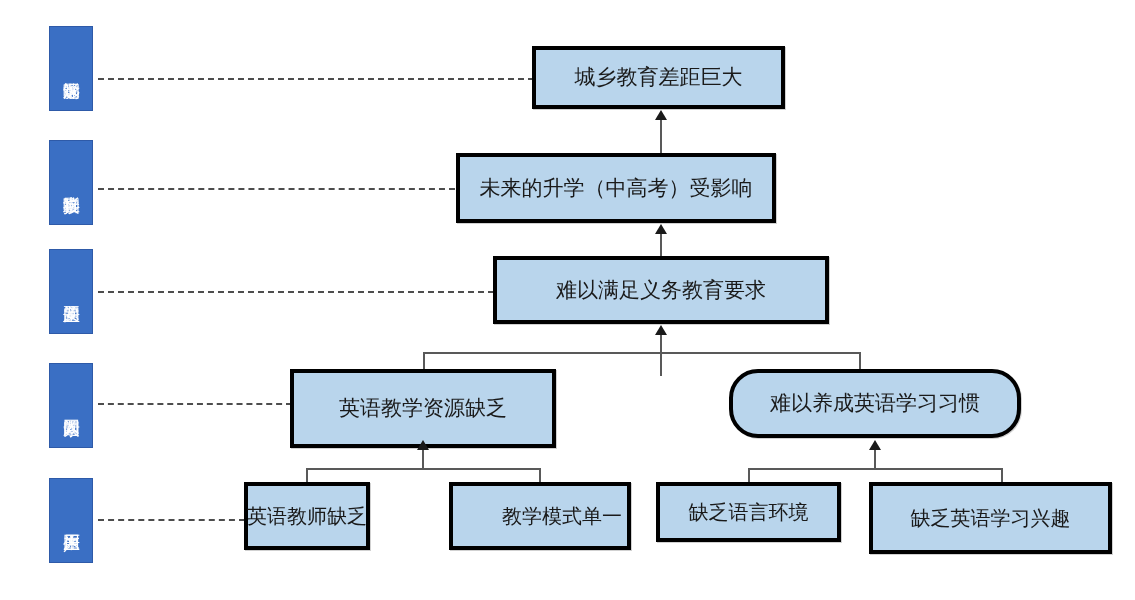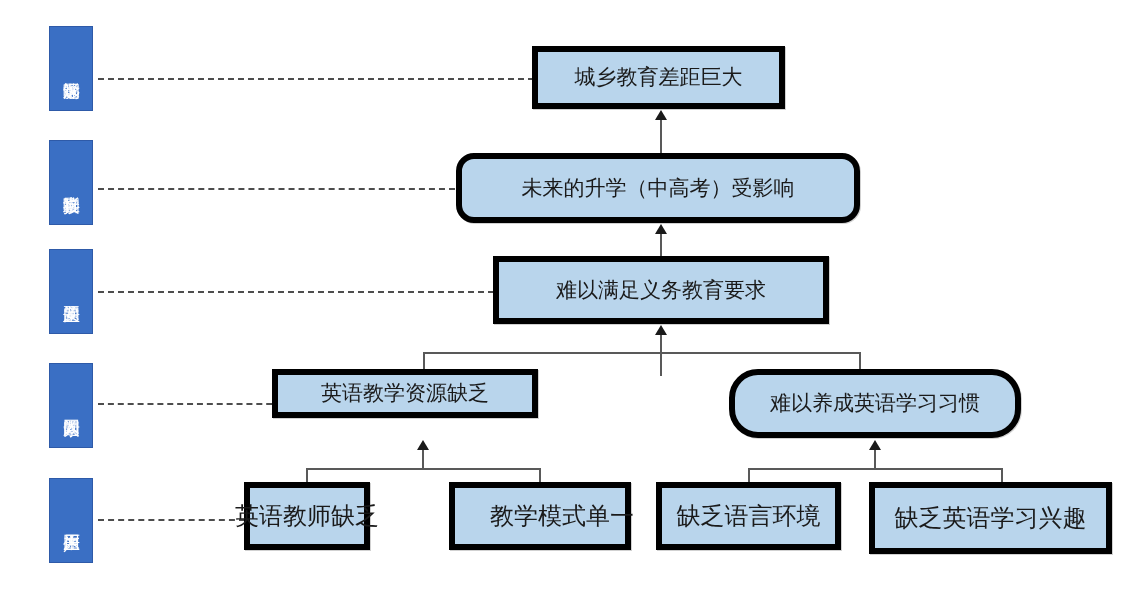--- a/index.html
+++ b/index.html
@@ -36,32 +36,32 @@
     text-orientation: upright;
     white-space: nowrap;
     font-weight: 400;
   }
 
   
   .node {
     position: absolute;
     box-sizing: border-box;
     background: #B9D5EC;
-    border: 6px solid #000000;
+    border: 4px solid #000000;
     color: #1a1a1a;
     display: flex;
     align-items: center;
     justify-content: center;
     text-align: center;
     font-size: 21px;
     line-height: 1.15;
     white-space: nowrap;
     box-shadow: 1px 1px 0 rgba(0,0,0,0.18);
   }
-  .node.small { font-size: 24px; }
+  .node.small { font-size: 20px; }
 
   
   .vline {
     position: absolute;
     width: 0;
     border-left: 2px solid #595959;
   }
   .hline {
     position: absolute;
     height: 0;
@@ -100,51 +100,51 @@
   <div class="dash" style="left:98px; top:188px; width:357px;"></div>
   <div class="dash" style="left:98px; top:291px; width:396px;"></div>
   <div class="dash" style="left:98px; top:403px; width:194px;"></div>
   <div class="dash" style="left:98px; top:519px; width:147px;"></div>
 
   <div class="node" style="left:532px; top:46px; width:253px; height:63px;">城乡教育差距巨大</div>
 
   <div class="vline" style="left:660px; top:120px; height:33px;"></div>
   <div class="arrow-up" style="left:655px; top:110px;"></div>
 
-  <div class="node" style="left:456px; top:153px; width:404px; height:70px;border-radius:18px;">未来的升学（中高考）受影响</div>
+  <div class="node" style="left:456px; top:153px; width:320px; height:70px;">未来的升学（中高考）受影响</div>
 
   <div class="vline" style="left:660px; top:234px; height:22px;"></div>
   <div class="arrow-up" style="left:655px; top:224px;"></div>
 
   <div class="node" style="left:493px; top:256px; width:336px; height:68px;">难以满足义务教育要求</div>
 
   <div class="vline" style="left:660px; top:352px; height:24px;"></div>
   <div class="arrow-up" style="left:655px; top:325px;"></div>
   <div class="vline" style="left:660px; top:335px; height:18px;"></div>
   <div class="hline" style="left:423px; top:352px; width:437px;"></div>
   <div class="vline" style="left:423px; top:352px; height:18px;"></div>
   <div class="vline" style="left:859px; top:352px; height:18px;"></div>
 
-  <div class="node" style="left:272px; top:369px; width:266px; height:49px;">英语教学资源缺乏</div>
+  <div class="node" style="left:290px; top:369px; width:266px; height:79px;">英语教学资源缺乏</div>
 
   <div class="node" style="left:729px; top:369px; width:292px; height:69px;border-radius:29px;">难以养成英语学习习惯</div>
 
   <div class="arrow-up" style="left:417px; top:440px;"></div>
   <div class="vline" style="left:422px; top:450px; height:18px;"></div>
   <div class="hline" style="left:306px; top:468px; width:234px;"></div>
   <div class="vline" style="left:306px; top:468px; height:14px;"></div>
   <div class="vline" style="left:539px; top:468px; height:14px;"></div>
 
   <div class="arrow-up" style="left:869px; top:440px;"></div>
   <div class="vline" style="left:874px; top:450px; height:18px;"></div>
   <div class="hline" style="left:748px; top:468px; width:254px;"></div>
   <div class="vline" style="left:748px; top:468px; height:14px;"></div>
   <div class="vline" style="left:1001px; top:468px; height:14px;"></div>
 
   <div class="node small" style="left:244px; top:482px; width:126px; height:68px;">英语教师缺乏</div>
 
   <div class="node small" style="left:449px; top:482px; width:182px; height:68px;padding-left:44px;">教学模式单一</div>
 
-  <div class="node small" style="left:656px; top:482px; width:185px; height:68px;">缺乏语言环境</div>
+  <div class="node small" style="left:656px; top:482px; width:185px; height:60px;">缺乏语言环境</div>
 
   <div class="node small" style="left:869px; top:482px; width:243px; height:72px;">缺乏英语学习兴趣</div>
 
 </div>
 
 </body></html>

